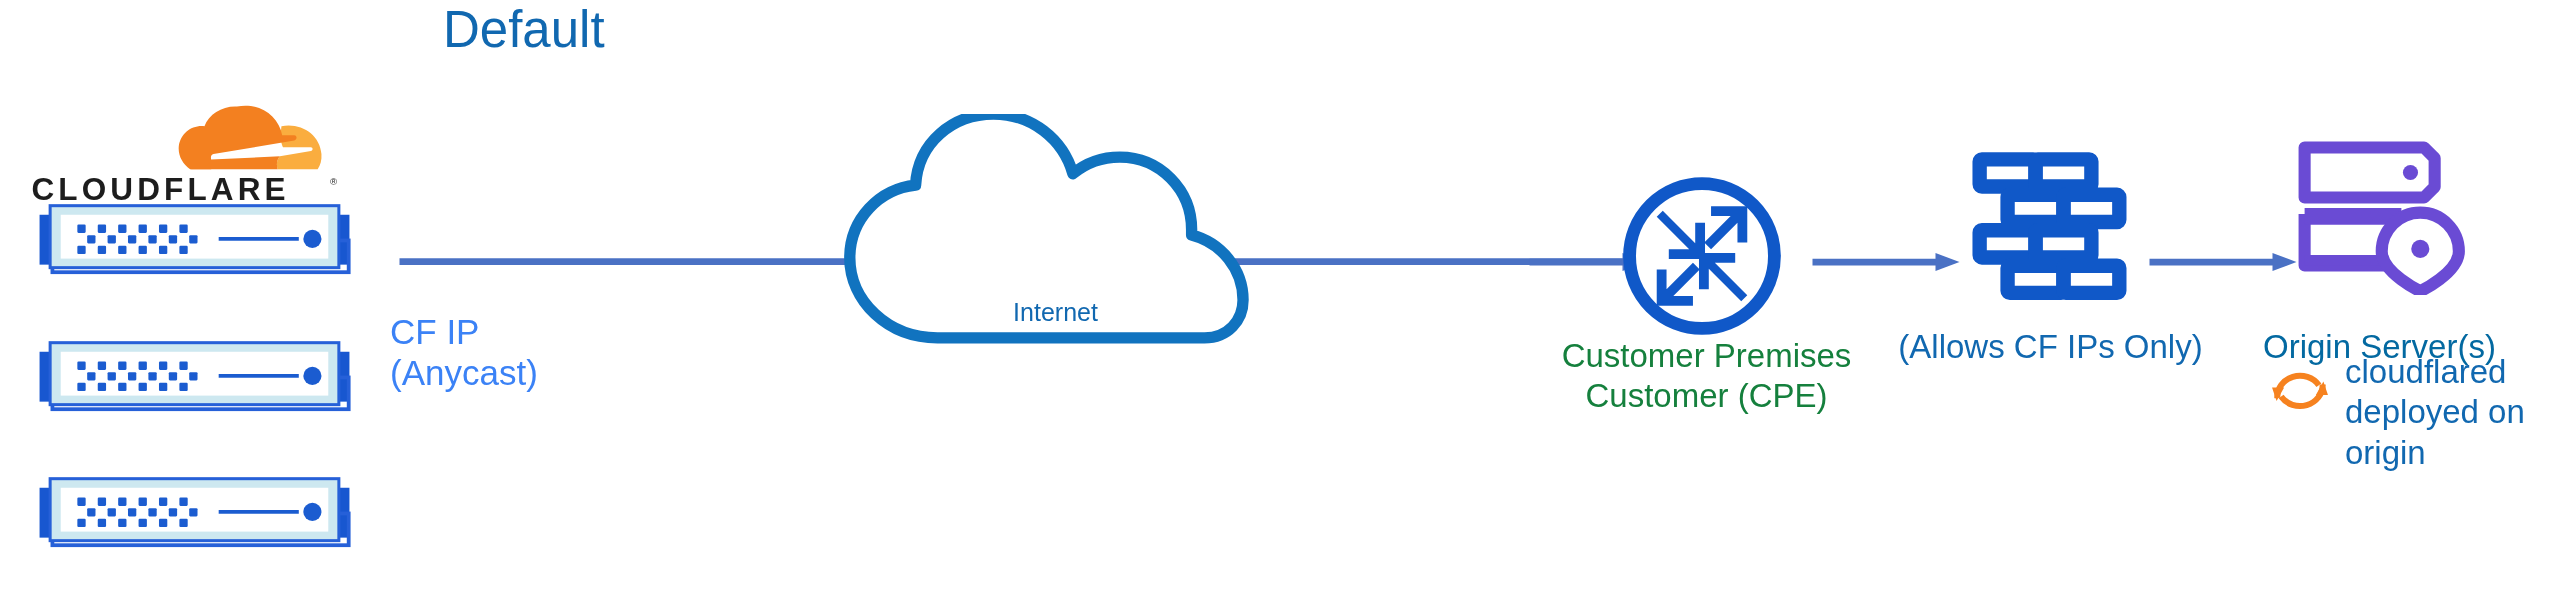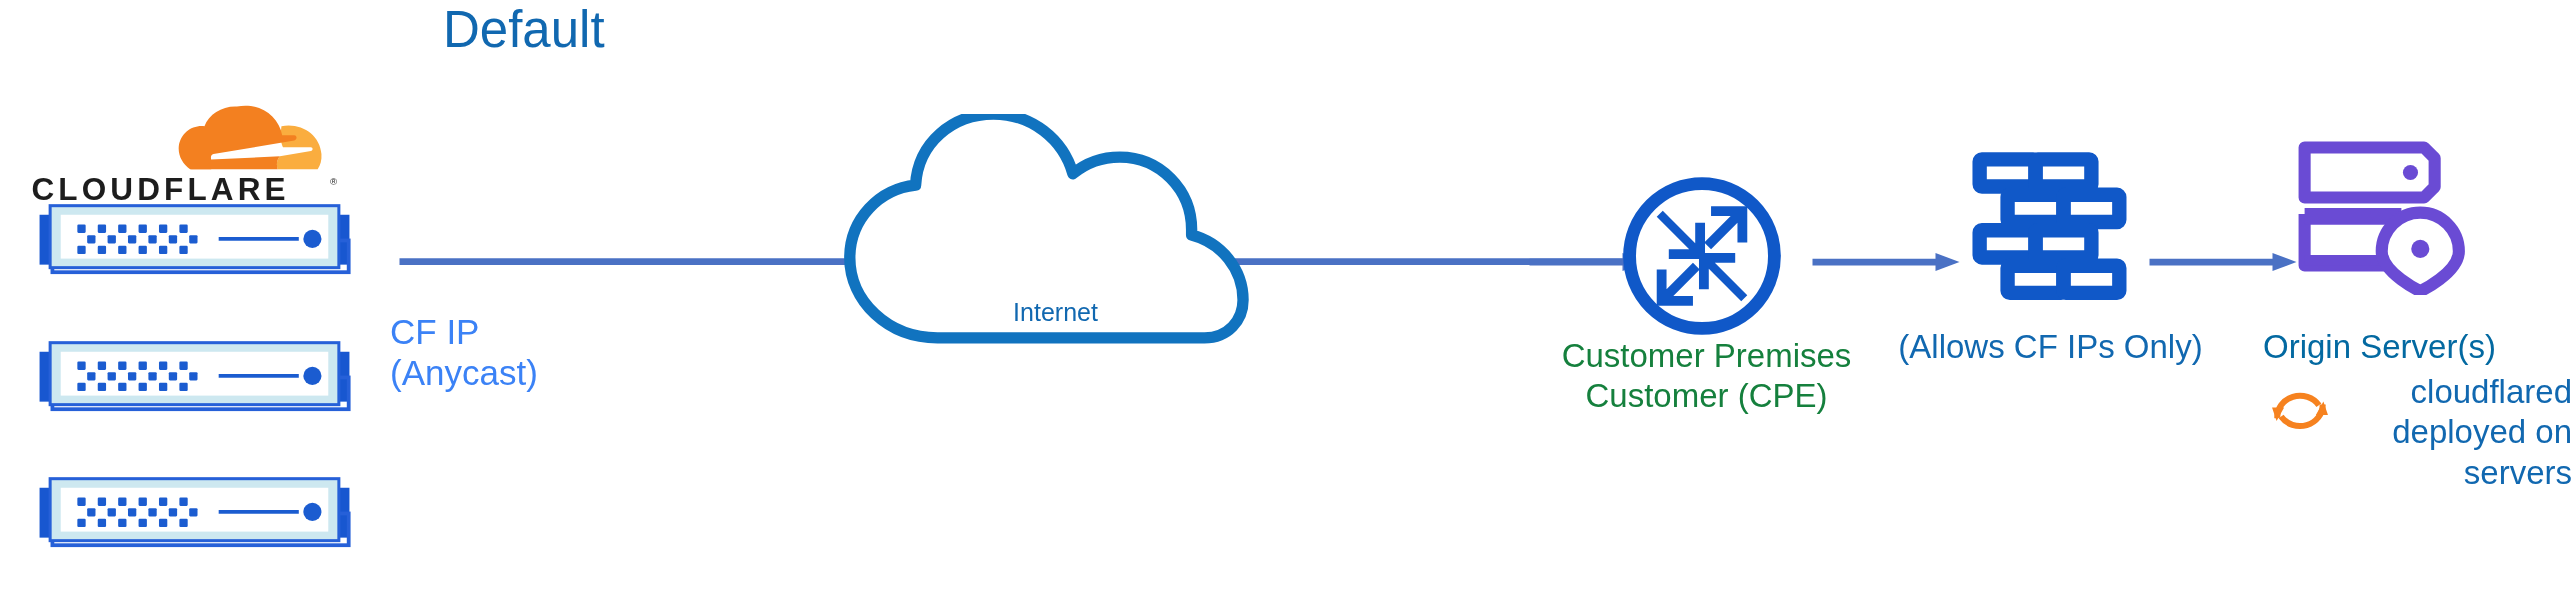--- a/index.html
+++ b/index.html
@@ -63,21 +63,21 @@
     left:1884px;top:327px;width:333px;text-align:center;
     font-size:33px;color:#1168B0;line-height:1.2;
   }
 
   
   #origin-icon{left:2297px;top:140px;width:174px;height:155px;}
   #label-origin{
     left:2263px;top:327px;width:250px;text-align:left;
     font-size:33px;color:#0369a1;line-height:1.2;white-space:nowrap;
   }
-  #cloudflared-note{left:2266px;top:372px;width:303px;height:136px;text-align:right;}
+  #cloudflared-note{left:2266px;top:352px;width:303px;height:136px;}
   #cloudflared-icon{position:absolute;left:0px;top:7.6px;width:68px;height:61px;}
   #cloudflared-text{
     position:absolute;left:79px;top:0px;width:227px;
     font-size:33px;color:#1168B0;line-height:1.22;
   }
   .lbl-line{display:block;}
 </style>
 </head>
 <body>
 
@@ -303,18 +303,18 @@
       <g fill="none" stroke="#F6821F" stroke-width="8" stroke-linecap="butt">
         <path d="M15 50 A30 28 0 0 1 70 33"></path>
         <path d="M75 32 A30 28 0 0 1 20 48"></path>
       </g>
       <path d="M8 36 L24 36 L14 54 Z" fill="#F6821F"></path>
       <path d="M82 46 L66 46 L76 28 Z" fill="#F6821F"></path>
     </svg>
     <div id="cloudflared-text">
       <span class="lbl-line">cloudflared</span>
       <span class="lbl-line">deployed on</span>
-      <span class="lbl-line">servers</span>
+      <span class="lbl-line">origin</span>
     </div>
   </div>
 
 </div>
 
 
 </body></html>

